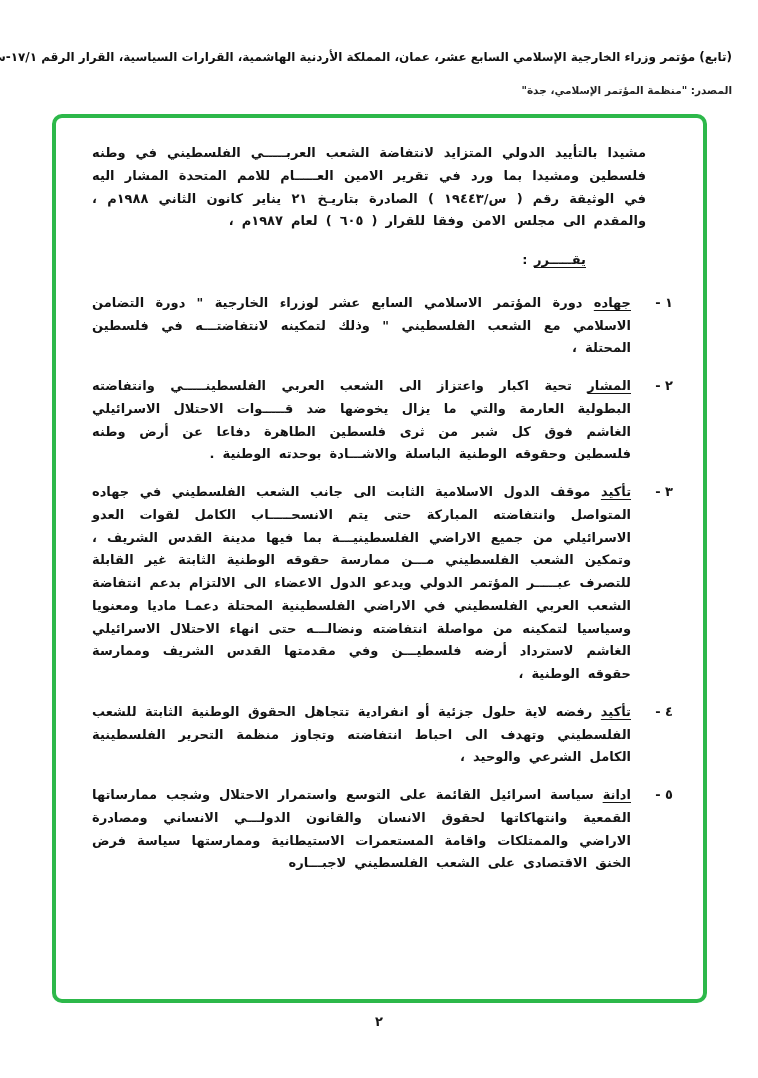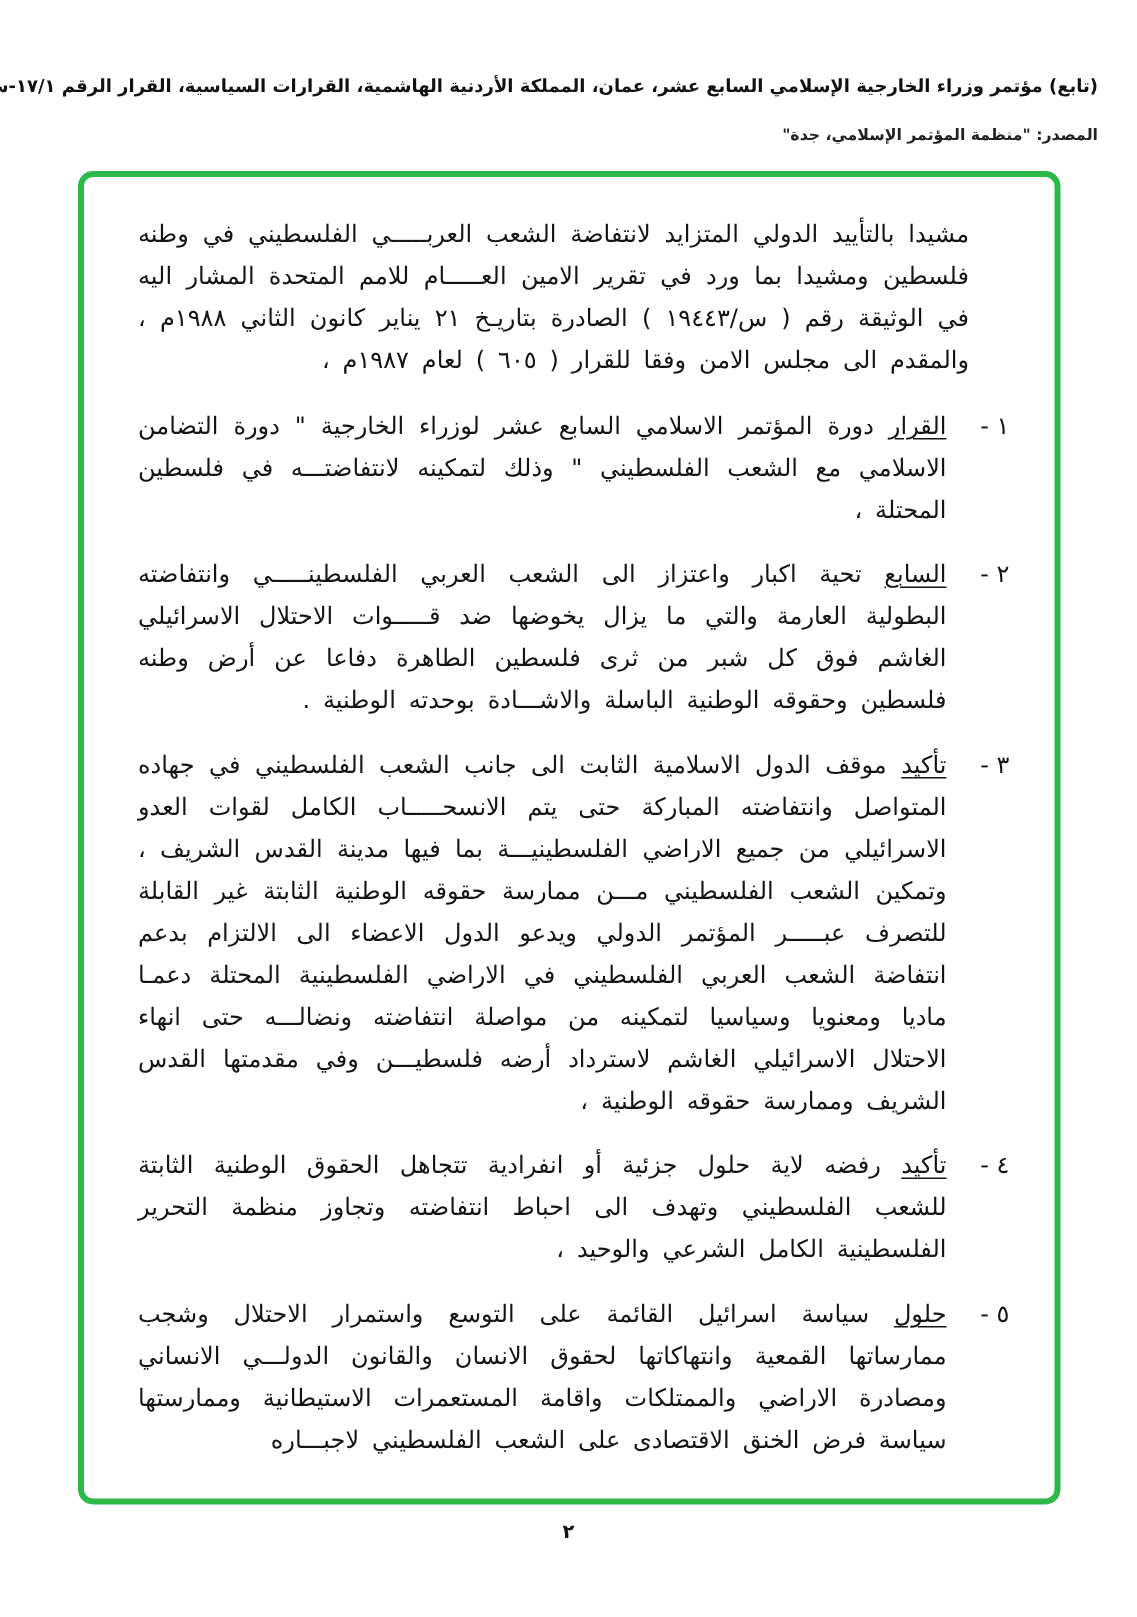--- a/index.html
+++ b/index.html
@@ -35,23 +35,24 @@
     top: 114px; left: 52px;
     width: 655px; height: 889px;
     border: 4px solid #2db84a;
     border-radius: 10px;
     overflow: hidden;
     background: #fff;
   }
   .content {
     direction: rtl;
     padding: 24px 30px 0 36px;
-    font-size: 16px;
+    font-size: 13px;
     line-height: 1.75;
     color: #141414;
+    font-weight: bold;
   }
   .preamble {
     margin-right: 27px;
     margin-bottom: 16px;
     text-align: justify;
     word-spacing: 3.5px;
   }
   .decides {
     margin: 0 87px 20px 0;
     word-spacing: 2px;
@@ -84,42 +85,43 @@
 <body>
 
 <div class="hdr">(تابع) مؤتمر وزراء الخارجية الإسلامي السابع عشر، عمان، المملكة الأردنية الهاشمية، القرارات السياسية، القرار الرقم ١٧/١-س</div>
 <div class="src">المصدر: "منظمة المؤتمر الإسلامي، جدة"</div>
 
 <div class="frame">
   <div class="content">
 
     <p class="preamble">مشيدا بالتأييد الدولي المتزايد لانتفاضة الشعب العربـــــي الفلسطيني في وطنه فلسطين ومشيدا بما ورد في تقرير الامين العـــــام للامم المتحدة المشار اليه في الوثيقة رقم ( س/١٩٤٤٣ ) الصادرة بتاريـخ ٢١ يناير كانون الثاني ١٩٨٨م ، والمقدم الى مجلس الامن وفقا للقرار ( ٦٠٥ ) لعام ١٩٨٧م ،</p>
 
+    <p class="decides"><span class="u">يقـــــرر</span><span> :</span></p>
 
     <div class="item">
       <div class="num">١ -</div>
-      <p class="txt"><span class="u">القرار</span> <span>دورة المؤتمر الاسلامي السابع عشر لوزراء الخارجية " دورة التضامن الاسلامي مع الشعب الفلسطيني " وذلك لتمكينه لانتفاضتـــه في فلسطين المحتلة ،</span></p>
+      <p class="txt"><span class="u">جهاده</span> <span>دورة المؤتمر الاسلامي السابع عشر لوزراء الخارجية " دورة التضامن الاسلامي مع الشعب الفلسطيني " وذلك لتمكينه لانتفاضتـــه في فلسطين المحتلة ،</span></p>
     </div>
 
     <div class="item">
       <div class="num">٢ -</div>
-      <p class="txt"><span class="u">السابع</span> <span>تحية اكبار واعتزاز الى الشعب العربي الفلسطينـــــي وانتفاضته البطولية العارمة والتي ما يزال يخوضها ضد قـــــوات الاحتلال الاسرائيلي الغاشم فوق كل شبر من ثرى فلسطين الطاهرة دفاعا عن أرض وطنه فلسطين وحقوقه الوطنية الباسلة والاشـــادة بوحدته الوطنية .</span></p>
+      <p class="txt"><span class="u">المشار</span> <span>تحية اكبار واعتزاز الى الشعب العربي الفلسطينـــــي وانتفاضته البطولية العارمة والتي ما يزال يخوضها ضد قـــــوات الاحتلال الاسرائيلي الغاشم فوق كل شبر من ثرى فلسطين الطاهرة دفاعا عن أرض وطنه فلسطين وحقوقه الوطنية الباسلة والاشـــادة بوحدته الوطنية .</span></p>
     </div>
 
     <div class="item">
       <div class="num">٣ -</div>
       <p class="txt"><span class="u">تأكيد</span> <span>موقف الدول الاسلامية الثابت الى جانب الشعب الفلسطيني في جهاده المتواصل وانتفاضته المباركة حتى يتم الانسحـــــاب الكامل لقوات العدو الاسرائيلي من جميع الاراضي الفلسطينيـــة بما فيها مدينة القدس الشريف ، وتمكين الشعب الفلسطيني مـــن ممارسة حقوقه الوطنية الثابتة غير القابلة للتصرف عبـــــر المؤتمر الدولي ويدعو الدول الاعضاء الى الالتزام بدعم انتفاضة الشعب العربي الفلسطيني في الاراضي الفلسطينية المحتلة دعمـا ماديا ومعنويا وسياسيا لتمكينه من مواصلة انتفاضته ونضالـــه حتى انهاء الاحتلال الاسرائيلي الغاشم لاسترداد أرضه فلسطيـــن وفي مقدمتها القدس الشريف وممارسة حقوقه الوطنية ،</span></p>
     </div>
 
     <div class="item">
       <div class="num">٤ -</div>
       <p class="txt"><span class="u">تأكيد</span> <span>رفضه لاية حلول جزئية أو انفرادية تتجاهل الحقوق الوطنية الثابتة للشعب الفلسطيني وتهدف الى احباط انتفاضته وتجاوز منظمة التحرير الفلسطينية الكامل الشرعي والوحيد ،</span></p>
     </div>
 
     <div class="item">
       <div class="num">٥ -</div>
-      <p class="txt"><span class="u">حلول</span> <span>سياسة اسرائيل القائمة على التوسع واستمرار الاحتلال وشجب ممارساتها القمعية وانتهاكاتها لحقوق الانسان والقانون الدولـــي الانساني ومصادرة الاراضي والممتلكات واقامة المستعمرات الاستيطانية وممارستها سياسة فرض الخنق الاقتصادى على الشعب الفلسطيني لاجبـــاره</span></p>
+      <p class="txt"><span class="u">ادانة</span> <span>سياسة اسرائيل القائمة على التوسع واستمرار الاحتلال وشجب ممارساتها القمعية وانتهاكاتها لحقوق الانسان والقانون الدولـــي الانساني ومصادرة الاراضي والممتلكات واقامة المستعمرات الاستيطانية وممارستها سياسة فرض الخنق الاقتصادى على الشعب الفلسطيني لاجبـــاره</span></p>
     </div>
 
   </div>
 </div>
 
 <div class="pageno">٢</div>
 
 </body></html>

